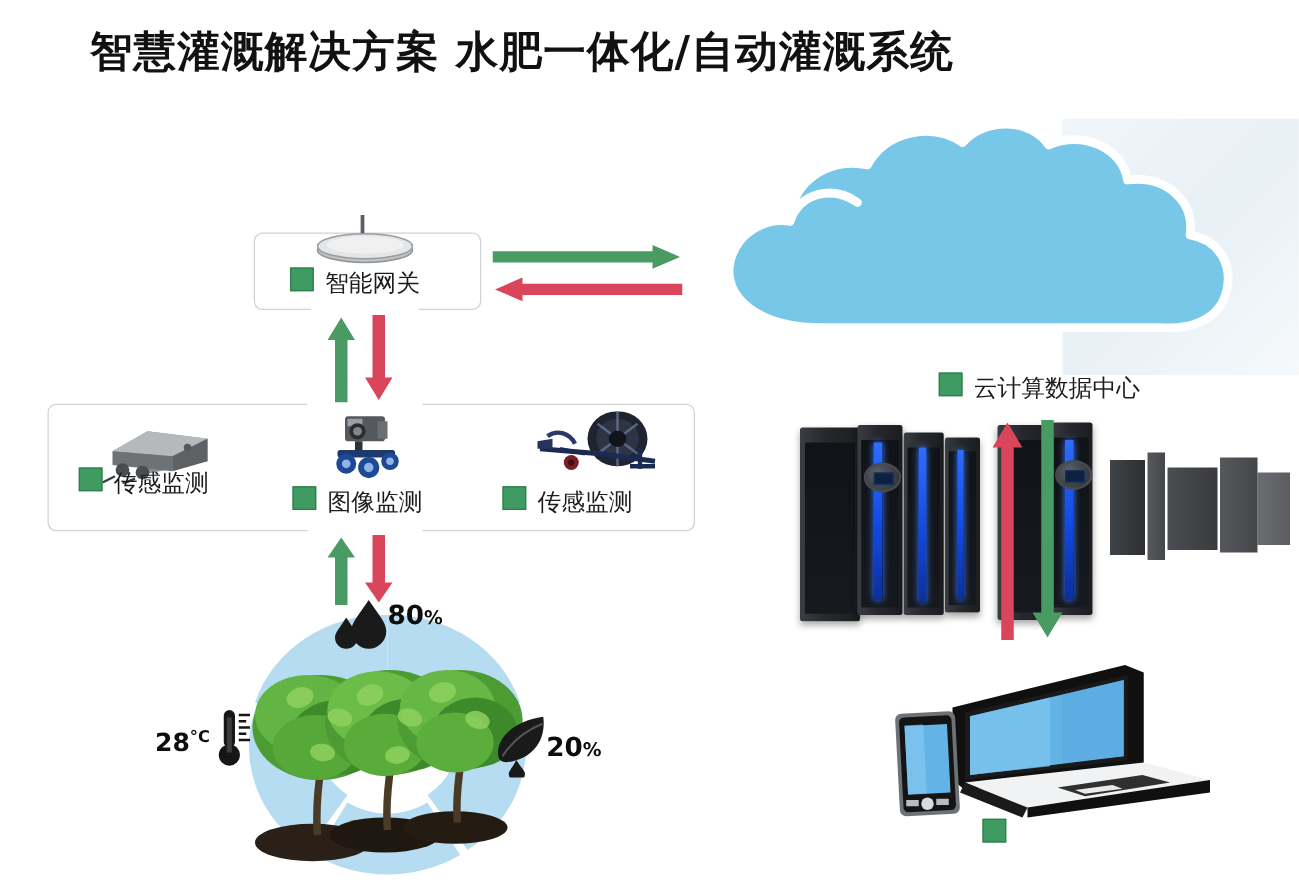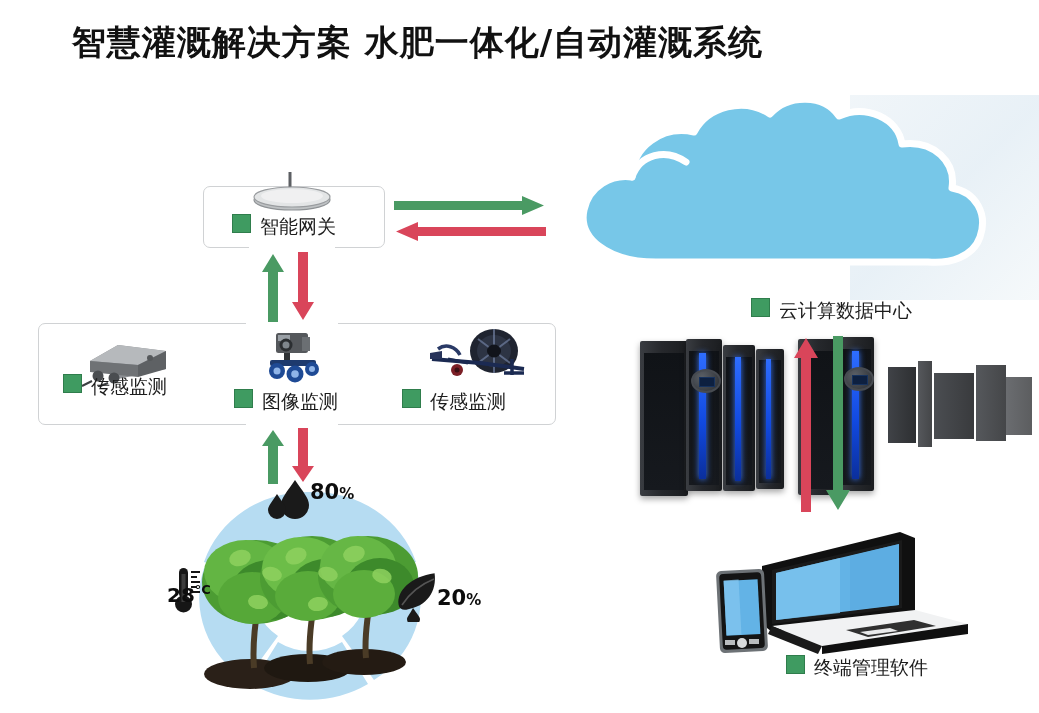--- a/index.html
+++ b/index.html
@@ -74,21 +74,21 @@
 
   
   .field{position:absolute;left:130px;top:478px;width:360px;height:232px;}
 
   
   .devices{position:absolute;left:700px;top:520px;width:275px;height:135px;}
 
   .readout{position:absolute;font-weight:bold;color:#0d0d0d;
            font-family:"DejaVu Sans","Liberation Sans",sans-serif;}
   .r50{left:310px;top:480px;font-size:21px;}
-  .r28{left:124px;top:582px;font-size:20px;margin-left:43px;}
+  .r28{left:124px;top:582px;font-size:20px;}
   .r20{left:437px;top:586px;font-size:21px;}
   .unit{font-size:13px;vertical-align:super;}
   .pct{font-size:15px;}
 </style>
 </head>
 <body>
 
 <div class="stage">
 
   <div class="title">智慧灌溉解决方案 水肥一体化/自动灌溉系统</div>
@@ -337,21 +337,20 @@
       <rect x="25" y="60" width="34" height="55" fill="#63b3e6" transform="rotate(-3 42 87)"></rect>
       <rect x="25" y="60" width="15" height="55" fill="#86c8ef" opacity=".7" transform="rotate(-3 32 87)"></rect>
       <circle cx="42" cy="123" r="5" fill="#d8dadb"></circle>
       <rect x="25" y="120" width="10" height="5" fill="#b9bcbe"></rect>
       <rect x="49" y="119" width="10" height="5" fill="#b9bcbe"></rect>
     </svg>
   </div>
 
   <div class="lbl lbl-term">
     <span class="bullet"></span>
-    <span>终端管理软件</span>
   </div>
 
   <div class="arw" style="left:394px;top:196px;">
     <svg width="152" height="22" viewBox="0 0 152 22">
       <path d="M0 5 L128 5 L128 0 L150 9.5 L128 19 L128 14 L0 14 Z" fill="#4a9a63"></path>
     </svg>
   </div>
 
   <div class="arw" style="left:394px;top:222px;">
     <svg width="152" height="22" viewBox="0 0 152 22">

